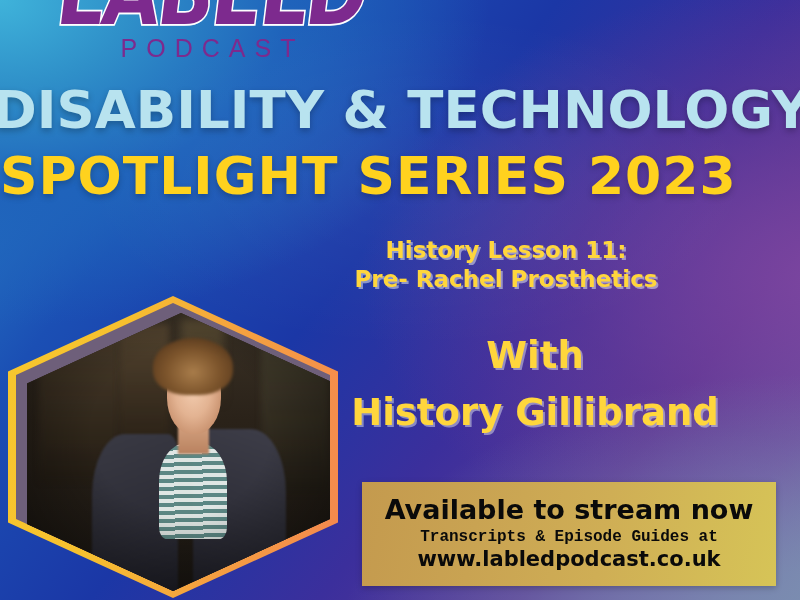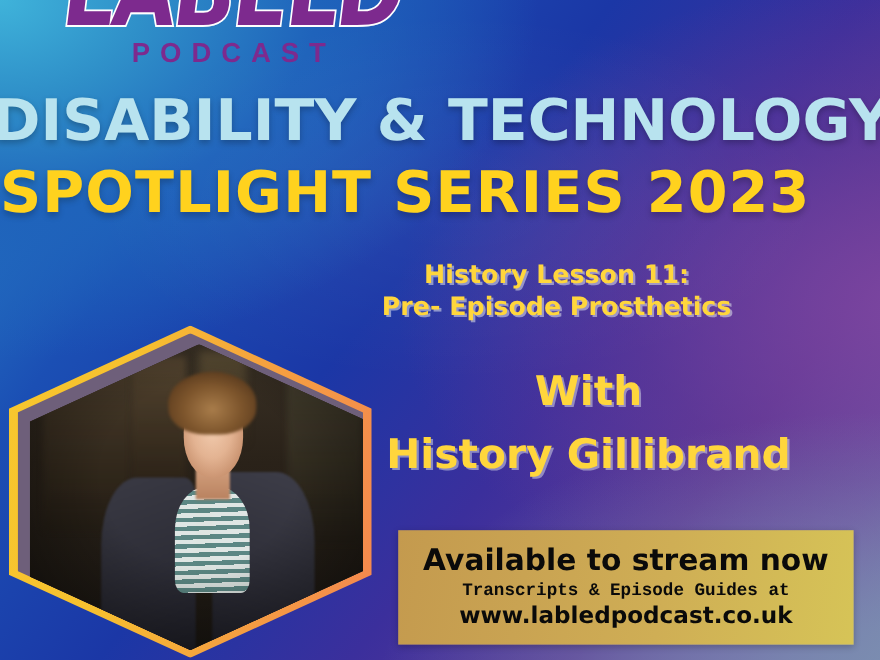--- a/index.html
+++ b/index.html
@@ -46,21 +46,21 @@
     paint-order: stroke fill;
     transform: skewX(-7deg) scaleY(1.18);
     line-height: 1;
     text-shadow: 0 2px 0 rgba(255,255,255,0.35);
     white-space: nowrap;
   }
   .logo-sub {
     margin-top: 4px;
     font-family: "Liberation Sans", sans-serif;
     font-size: 25px;
-    font-weight: bold;
+    font-weight: normal;
     letter-spacing: 9px;
     color: #7d2a8e;
     text-indent: 9px;
   }
 
   
   .headline {
     position: absolute;
     left: 0;
     top: 84px;
@@ -281,21 +281,21 @@
     <div class="logo-sub">PODCAST</div>
   </div>
 
   <div class="headline">
     <div class="h-main">DISABILITY &amp; TECHNOLOGY</div>
     <div class="h-sub">SPOTLIGHT SERIES 2023</div>
   </div>
 
   <div class="episode">
     <div class="ep-line">History Lesson 11:</div>
-    <div class="ep-line">Pre- Episode Prosthetics</div>
+    <div class="ep-line">Pre- Rachel Prosthetics</div>
   </div>
 
   <div class="withblock">
     <div class="with-word">With</div>
     <div class="guest-name">History Gillibrand</div>
   </div>
 
   <div class="hex-outer">
     <div class="hex-inner">
       <div class="hex-photo" aria-label="Guest portrait photo of Rachel Gillibrand">

